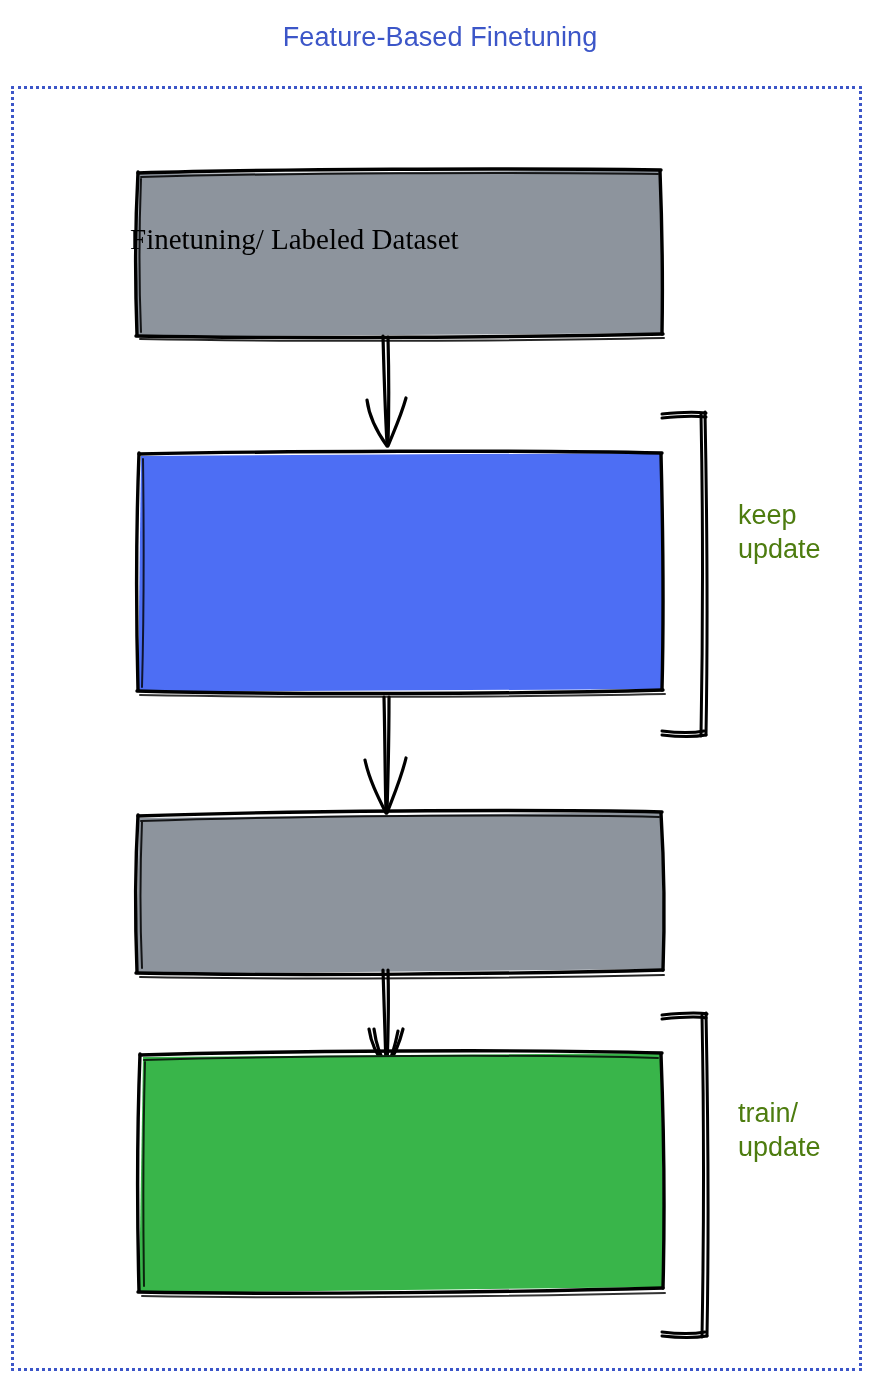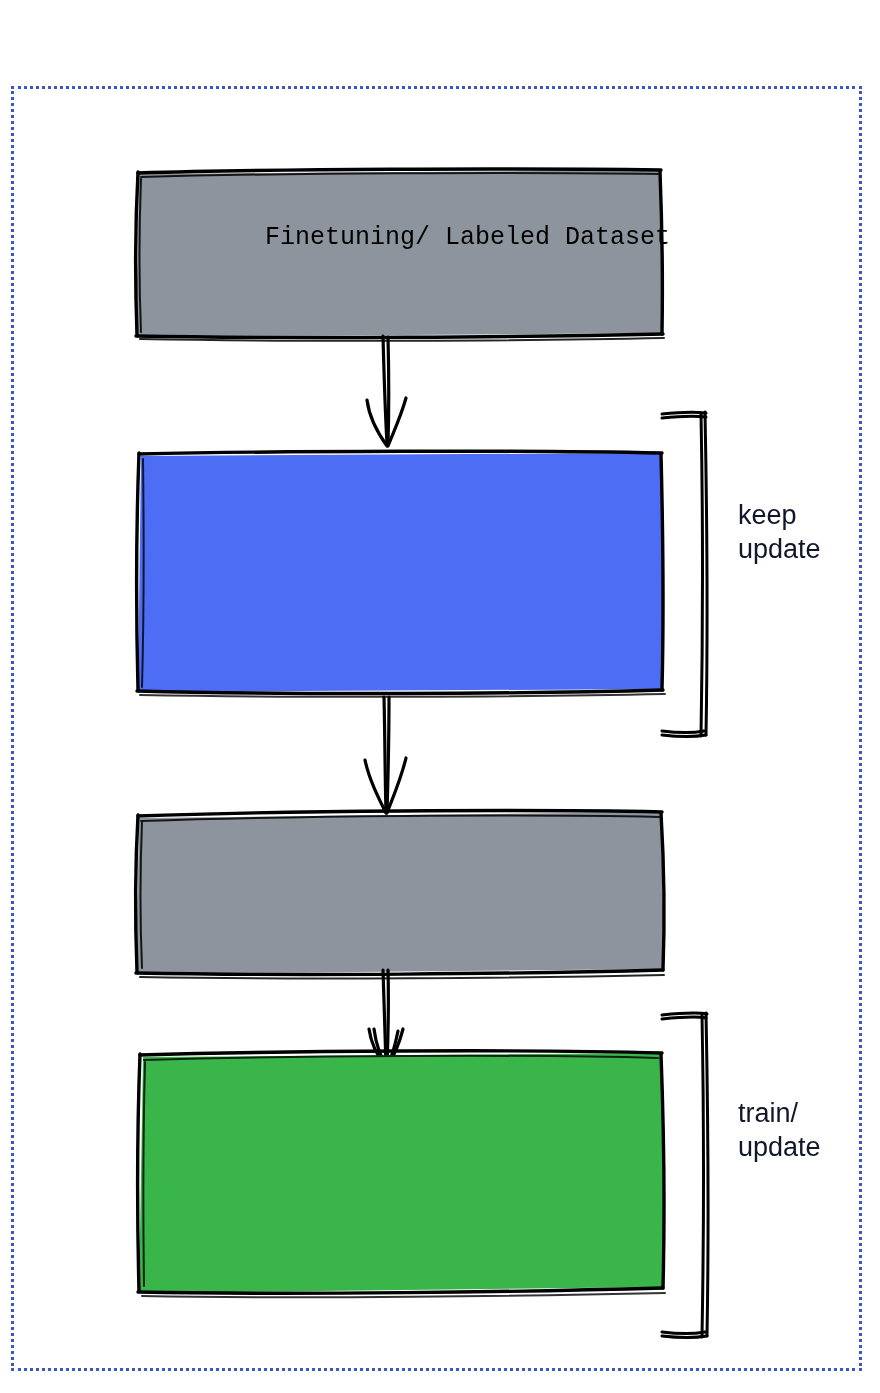--- a/index.html
+++ b/index.html
@@ -39,47 +39,48 @@
     box-sizing: border-box;
     border-radius: 1px;
   }
   .node {
     position: absolute;
     box-sizing: border-box;
   }
   .node .label {
     position: absolute;
     width: 100%;
-    text-align: right;
+    text-align: left;
     color: #000000;
-    font-size: 25px;
-    font-family: Liberation Mono, monospace;
+    font-size: 29px;
+    font-family: Liberation Serif, serif;
     white-space: nowrap;
   }
   .sketch-svg {
     position: absolute;
     left: 0;
     top: 0;
     overflow: visible;
     pointer-events: none;
   }
   .bracket-label {
     position: absolute;
     font-size: 27px;
-    color: #0f172a;
+    color: #4d7c0f;
     line-height: 1.26;
     font-family: "Liberation Sans", sans-serif;
     white-space: pre;
   }
 </style>
 </head>
 <body>
 
 <div id="canvas">
 
+  <div id="diagram-title">Feature-Based Finetuning</div>
 
   <div id="dashed-frame"></div>
 
   <div class="node" style="left:130px; top:165px; width:540px; height:178px;">
     <svg class="sketch-svg" width="540" height="178" viewBox="0 0 540 178">
       <polygon points="9,9 530,5 533,168 6,172" fill="#8d949d"></polygon>
       <g fill="none" stroke="#000000" stroke-width="3.4" stroke-linecap="round" stroke-linejoin="round">
         <path d="M8,8 C140,4 380,3 531,5"></path>
         <path d="M530,6 C532,58 533,112 532,169"></path>
         <path d="M533,169 C400,172 160,174 6,171"></path>

